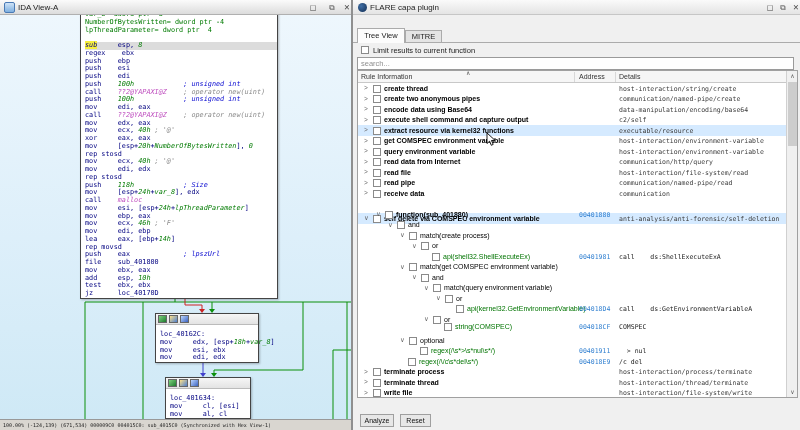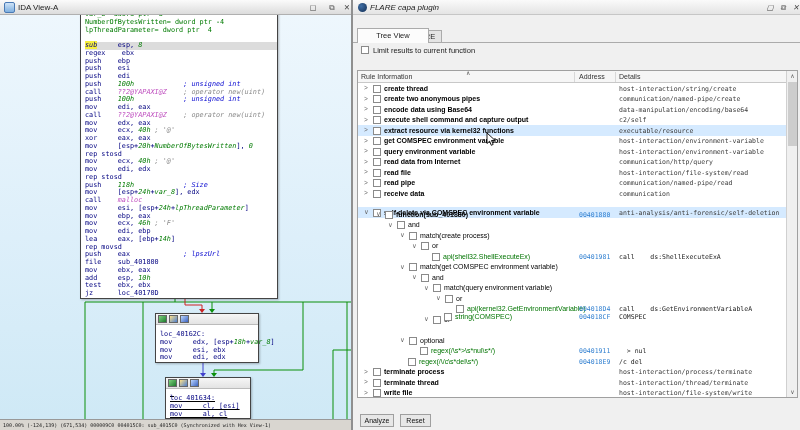--- a/index.html
+++ b/index.html
@@ -32,29 +32,29 @@
   .ln .cg { color:#8a8a8a; }
   .ln.hl { background:#dcdcdc; width:100%; }
   .ln .cw { background:#f6ef3d; }
   #ida-status { position:absolute; left:0; top:419px; width:351px; height:11px; background:#d9d6d0;
     border-top:1px solid #999; font-family:"DejaVu Sans Mono", monospace; font-size:5px; color:#222;
     line-height:10px; padding-left:3px; white-space:pre; }
   #divider { position:absolute; left:351px; top:0; width:2px; height:430px; background:#8f8f8f; }
   
   #capa-window { position:absolute; left:353px; top:0; width:447px; height:430px; background:#f0f0f0; }
   #capa-titlebar { position:absolute; left:0; top:0; width:447px; height:15px;
-    background:linear-gradient(180deg,#fafafa,#e4e4e4); border-bottom:1px solid #c6c6c6;font-style:italic; }
+    background:linear-gradient(180deg,#fafafa,#e4e4e4); border-bottom:1px solid #c6c6c6; }
   #capa-titlebar .ttl { position:absolute; left:17px; top:3px; font-size:8px; color:#222; }
   #capa-logo { position:absolute; left:5px; top:3px; width:9px; height:9px; border-radius:50%;
     background:radial-gradient(circle at 35% 35%, #3f6ea5, #122d52); }
   #capa-menubar { position:absolute; left:0; top:15px; width:447px; height:13px; background:#f0f0f0;
     border-bottom:1px solid #dcdcdc; font-size:7.5px; color:#222; }
   .menu-item { position:absolute; top:2px; }
   .tab { position:absolute; font-size:7.5px; color:#222; text-align:center; }
-  #tab-tree { left:4px; top:28px; width:72px; height:15px; background:#fcfcfc;
+  #tab-tree { left:4px; top:28px; width:48px; height:15px; background:#fcfcfc;
     border:1px solid #ababab; border-bottom:none; line-height:14px; z-index:2; }
   #tab-mitre { left:52px; top:30px; width:37px; height:13px; background:#e4e4e4;
     border:1px solid #ababab; border-bottom:none; line-height:12px; }
   #tab-line { position:absolute; left:0; top:42px; width:447px; height:1px; background:#ababab; }
   .cbx { position:absolute; width:8px; height:8px; background:#fff; border:1px solid #8a8a8a; }
   #limit-label { position:absolute; left:20px; top:46px; font-size:7.5px; color:#222; }
   #search-input { position:absolute; left:4px; top:57px; width:437px; height:13px; border:1px solid #9a9a9a;
     background:#fff; font-size:7.5px; color:#444; padding:0 3px; font-family:"Liberation Sans",sans-serif; }
   #search-input::placeholder { color:#909090; }
   #rule-table { position:absolute; left:4px; top:70px; width:441px; height:328px; background:#fff;
@@ -158,21 +158,21 @@
           <span class="bico i3"></span>
         </div>
         <div class="code">
           <div class="ln" style="height:4px;line-height:4px"> </div>
           <div class="ln">loc_40162C:</div>
           <div class="ln">mov     edx, [esp+<i class="g">18h</i>+<i class="g">var_8</i>]</div>
           <div class="ln">mov     esi, ebx</div>
           <div class="ln">mov     edi, edx</div>
         </div>
       </div>
-      <div class="bb" style="left: 165px; top: 362px; width: 86px; text-decoration: underline;">
+      <div class="bb" style="left: 165px; top: 362px; width: 86px;">
         <div class="bar">
           <span class="bico i1"></span>
           <span class="bico i2"></span>
           <span class="bico i3"></span>
         </div>
         <div class="code">
           <div class="ln" style="height:4px;line-height:4px"> </div>
           <div class="ln">loc_401634:</div>
           <div class="ln">mov     cl, [esi]</div>
           <div class="ln">mov     al, cl</div>
@@ -197,20 +197,21 @@
     <span class="ttl">FLARE capa plugin</span>
     <span class="winbtn" style="left:410px">▢</span>
     <span class="winbtn" style="left:423px">⧉</span>
     <span class="winbtn" style="left:436px">✕</span>
   </div>
   <div class="tab" id="tab-tree">Tree View</div>
   <div class="tab" id="tab-mitre">MITRE</div>
   <div id="tab-line"></div>
   <span class="cbx" style="left:8px; top:46px"></span>
   <span id="limit-label">Limit results to current function</span>
+  <input id="search-input" type="text" placeholder="search..." style="">
   <div id="rule-table">
     <div id="thead">
       <span class="col" style="left:3px">Rule Information</span>
       <span class="col" style="left:221px">Address</span>
       <span class="col" style="left:261px">Details</span>
       <span class="sep" style="left:216px"></span>
       <span class="sep" style="left:257px"></span>
       <span id="sort-caret">∧</span>
     </div>
     <div id="tbody">
@@ -273,21 +274,21 @@
           <span class="cbx" style="left:15px; top:1.5px"></span>
           <span class="rname rule" style="left:26px">read pipe</span>
           <span class="det dim">communication/named-pipe/read</span>
         </div>
         <div class="trow" style="top: 117px;">
           <span class="arr" style="left:6px">&gt;</span>
           <span class="cbx" style="left:15px; top:1.5px"></span>
           <span class="rname rule" style="left:26px">receive data</span>
           <span class="det dim">communication</span>
         </div>
-        <div class="trow hl" style="top: 136px; padding-left: 26px;">
+        <div class="trow hl" style="top: 142px; padding-left: 26px;">
           <span class="arr" style="left:6px">∨</span>
           <span class="cbx" style="left:15px; top:1.5px"></span>
           <span class="rname rule" style="left:26px">self delete via COMSPEC environment variable</span>
           <span class="det dim">anti-analysis/anti-forensic/self-deletion</span>
         </div>
         <div class="trow" style="top: 138px;">
           <span class="arr" style="left:18px">∨</span>
           <span class="cbx" style="left:27px; top:1.5px"></span>
           <span class="rname fn" style="left:38px">function(sub_401880)</span>
           <span class="addr">00401880</span>
@@ -337,21 +338,21 @@
           <span class="cbx" style="left:98px; top:1.5px"></span>
           <span class="rname feat" style="left:109px">api(kernel32.GetEnvironmentVariable)</span>
           <span class="addr">004018D4</span>
           <span class="det ">call    ds:GetEnvironmentVariableA</span>
         </div>
         <div class="trow" style="top: 243px;">
           <span class="arr" style="left:66px">∨</span>
           <span class="cbx" style="left:75px; top:1.5px"></span>
           <span class="rname node" style="left:86px">or</span>
         </div>
-        <div class="trow" style="top: 240px;">
+        <div class="trow" style="top: 250px;">
           <span class="cbx" style="left:86px; top:1.5px"></span>
           <span class="rname feat" style="left:97px">string(COMSPEC)</span>
           <span class="addr">004018CF</span>
           <span class="det ">COMSPEC</span>
         </div>
         <div class="trow" style="top: 264px;">
           <span class="arr" style="left:42px">∨</span>
           <span class="cbx" style="left:51px; top:1.5px"></span>
           <span class="rname node" style="left:62px">optional</span>
         </div>

